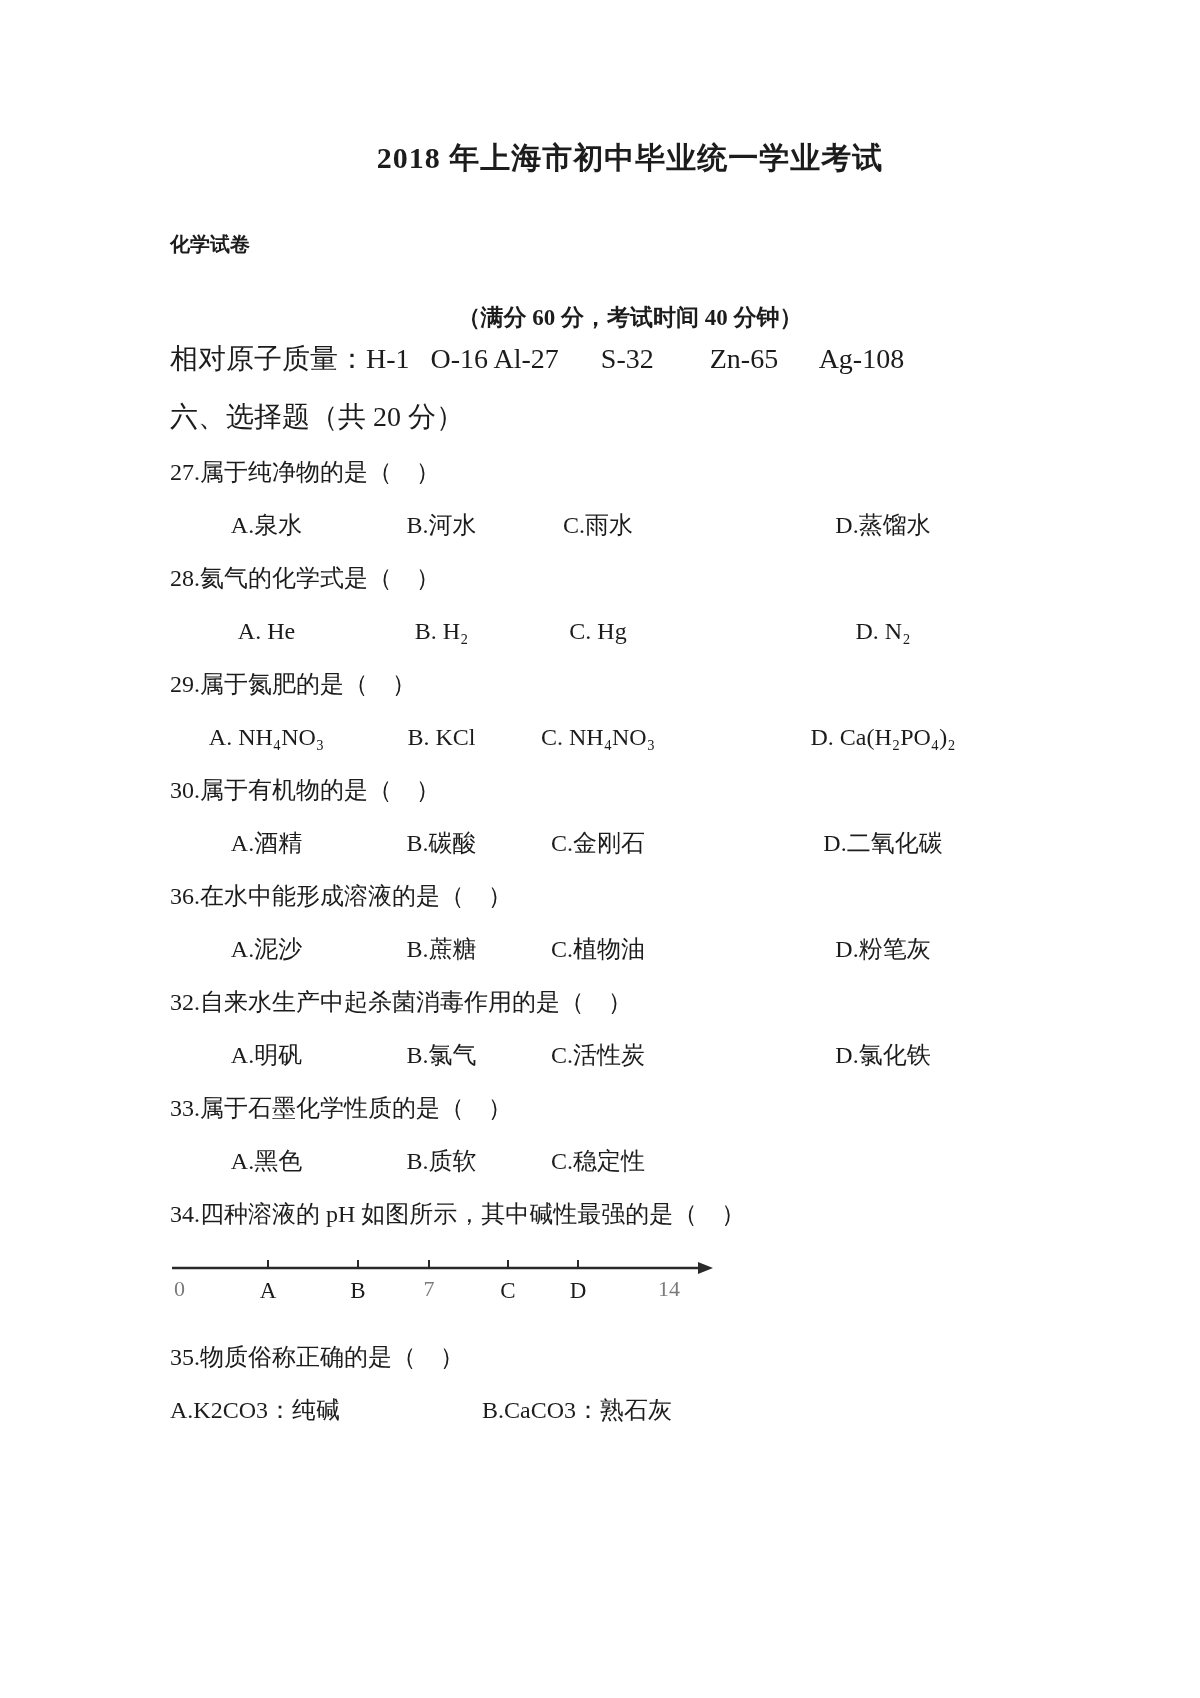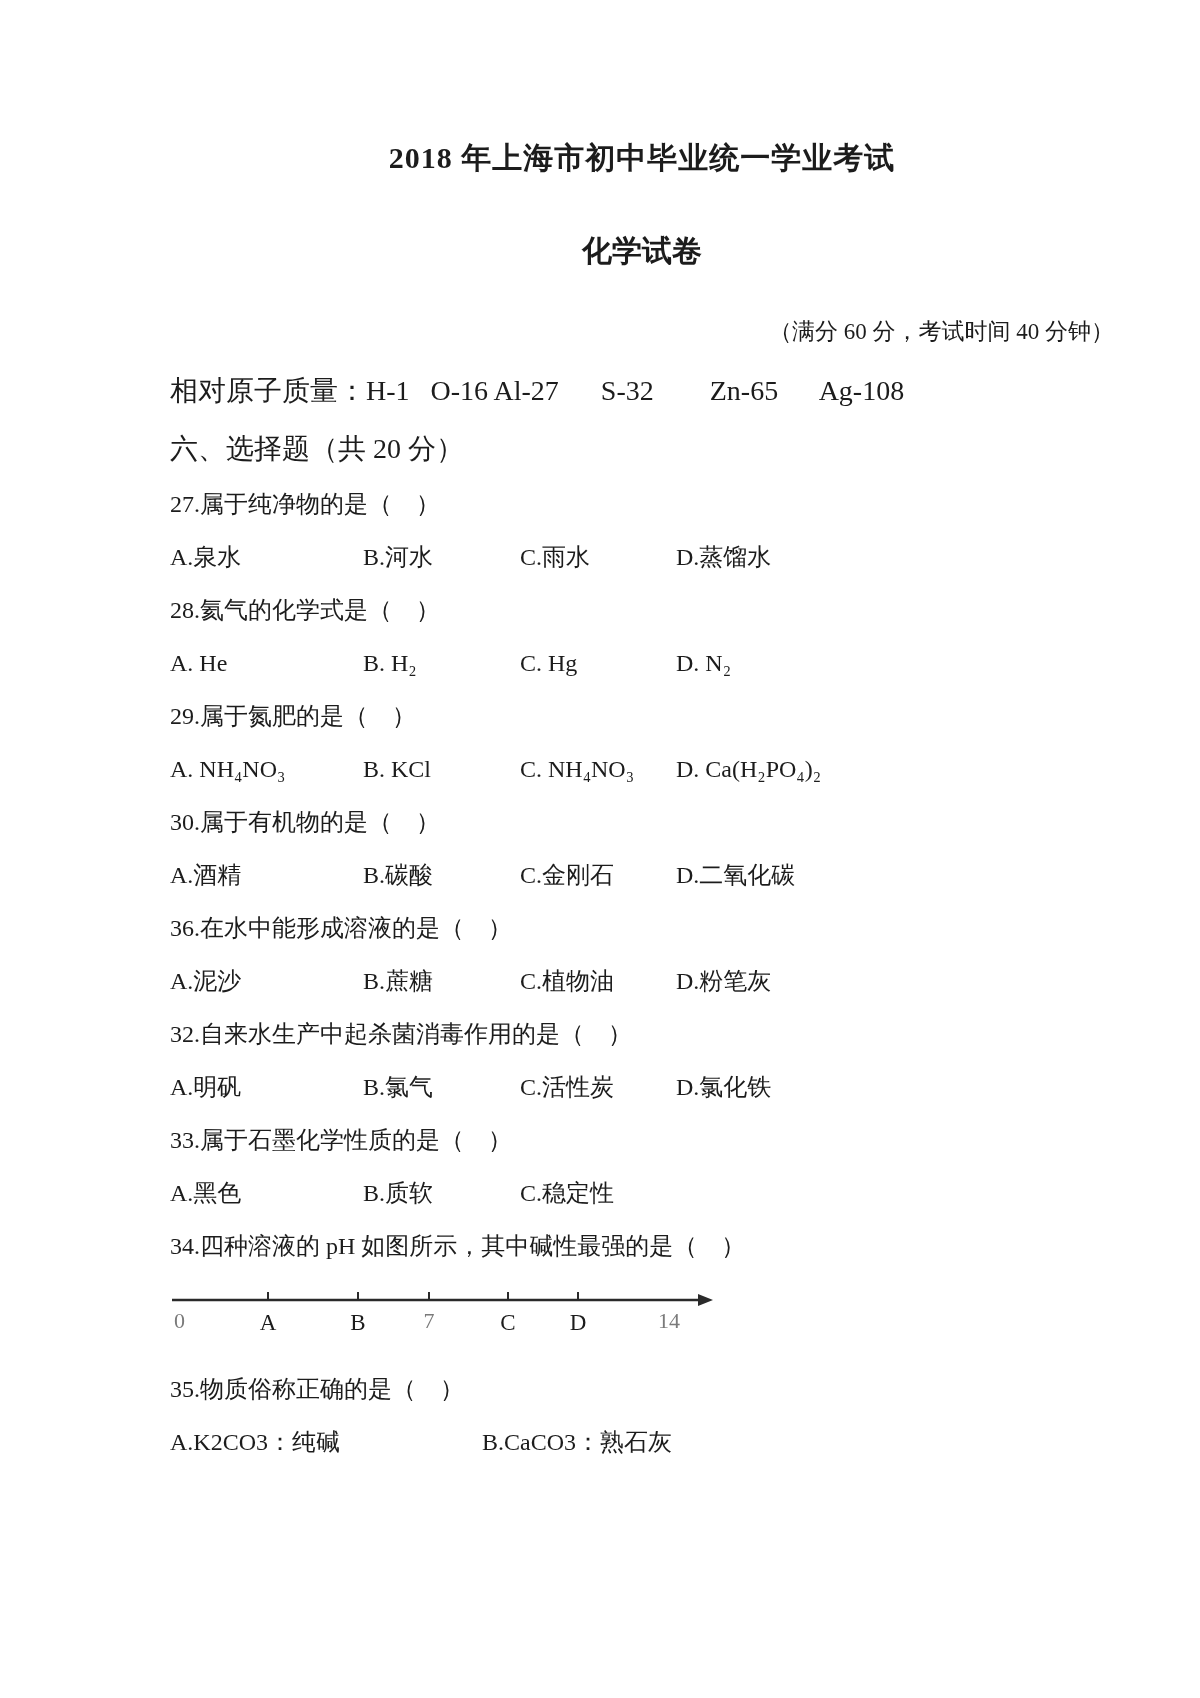--- a/index.html
+++ b/index.html
@@ -1,60 +1,61 @@
 <!DOCTYPE html>
 <html><head>
 <meta charset="utf-8">
 <style>
   html, body { margin: 0; padding: 0; background: #ffffff; }
   .page {
     width: 1200px;
     min-height: 1698px;
     box-sizing: border-box;
-    padding: 138px 86px 60px 170px;
+    padding: 138px 110px 60px 170px;
     background: #ffffff;
     font-family: "Liberation Serif", "DejaVu Serif", serif;
     color: #1c1c1c;
   }
   .title {
     font-size: 30px;
     font-weight: bold;
     text-align: center;
     margin: 0 0 52px 0;
     letter-spacing: 1px;
   }
   .subtitle {
-    font-size: 30px;
+    font-size: 20px;
     font-weight: bold;
-    text-align: center;
     margin: 0 0 44px 0;
   }
   .meta {
     font-size: 23px;
-    text-align: right;
-    margin: 0 0 26px 0;
+    text-align: center;
+    margin: 0 0 8px 0;
+    font-weight: bold;
   }
   .line {
     font-size: 28px;
     line-height: 1.25;
     margin: 0 0 23px 0;
     white-space: pre-wrap;
   }
   .stem {
     font-size: 24px;
     line-height: 1.25;
     margin: 0 0 23px 0;
     white-space: pre-wrap;
   }
   .opts {
     display: grid;
     grid-template-columns: 193px 157px 156px 1fr;
     font-size: 24px;
     line-height: 1.25;
     margin: 0 0 23px 0;
+    text-align: center;
   }
   .opts-2 {
     display: grid;
     grid-template-columns: 312px 1fr;
     font-size: 24px;
     line-height: 1.25;
     margin: 0 0 23px 0;
   }
   .opt { white-space: pre-wrap; }
   .numberline-wrap {

